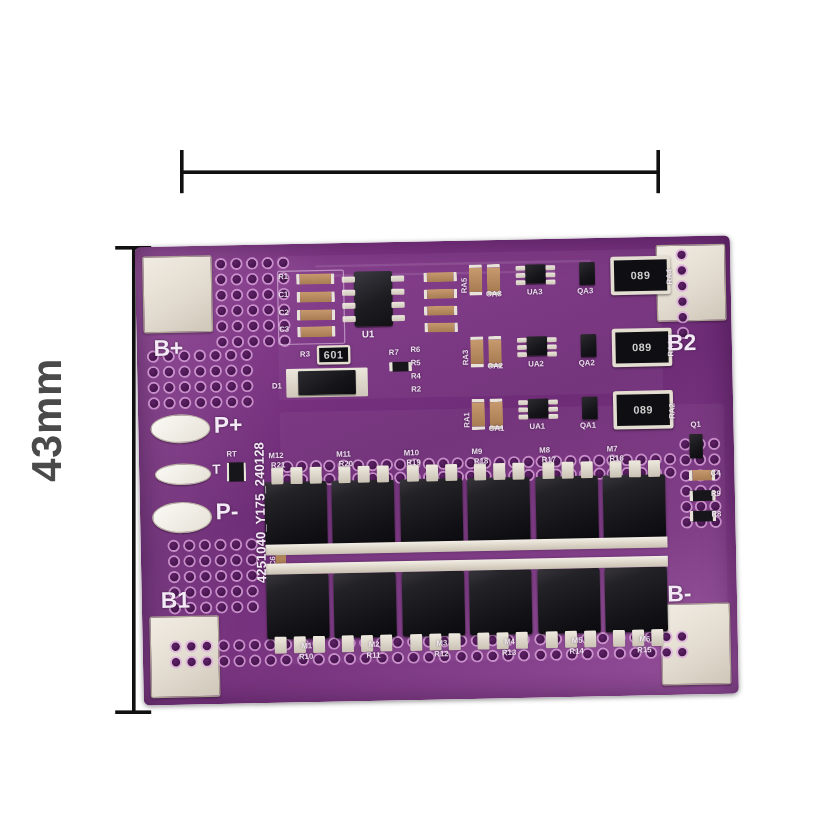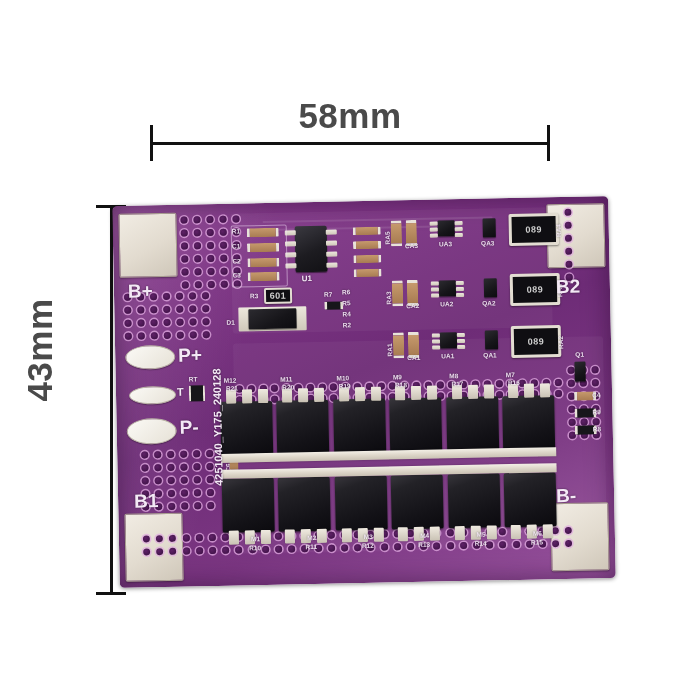--- a/index.html
+++ b/index.html
@@ -84,21 +84,20 @@
   .silk.xs{font-size:6.5px;opacity:.92;}
   .rot90{transform:rotate(-90deg);transform-origin:left top;}
   .silkline{position:absolute;border:1px solid rgba(245,225,250,.5);}
   .trace{position:absolute;background:rgba(255,255,255,.10);border-radius:2px;}
 </style>
 </head>
 <body>
 
 <div id="stage">
 
-  <div class="dim-label" id="dim-width-label">58mm</div>
   <div class="dimline-h" style="left:150px;top:142px;width:400px;"></div>
   <div class="cap-v" style="left:150px;top:125px;"></div>
   <div class="cap-v" style="left:547px;top:125px;"></div>
 
   <div class="dim-label" id="dim-height-label">43mm</div>
   <div class="dimline-v" style="left:110px;top:205px;height:390px;"></div>
   <div class="cap-h" style="left:96px;top:205px;"></div>
   <div class="cap-h" style="left:96px;top:592px;"></div>
 
   <div id="board-wrap">

